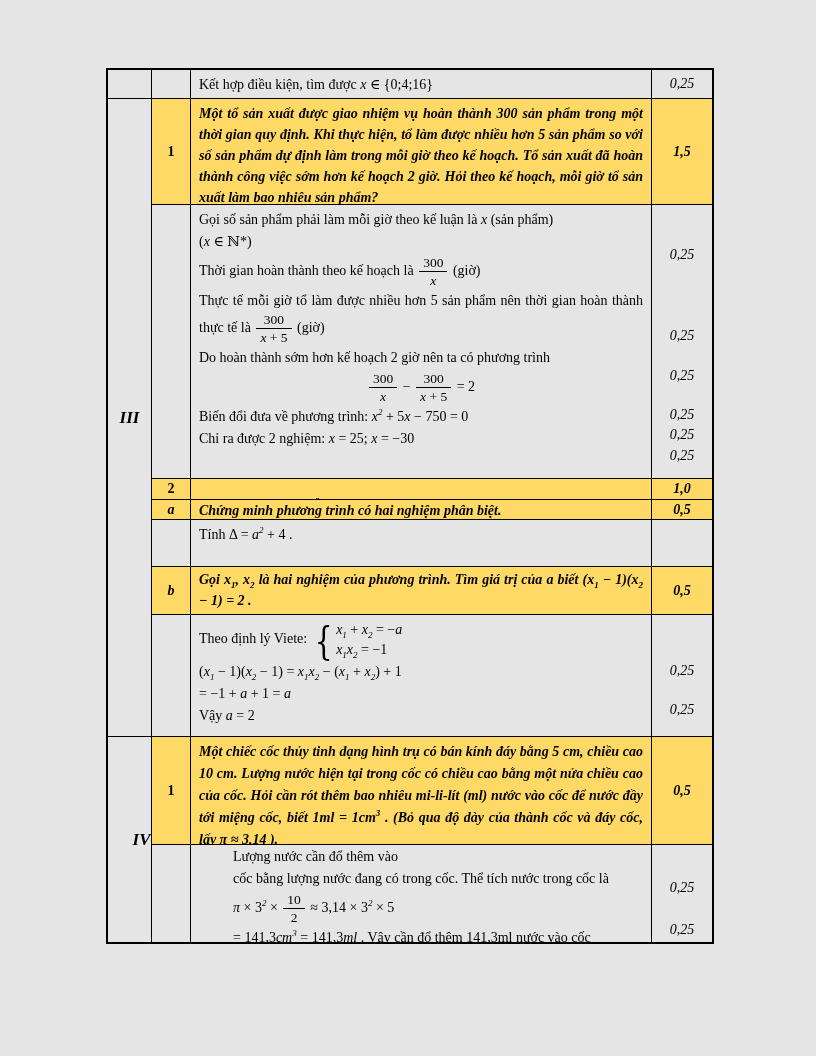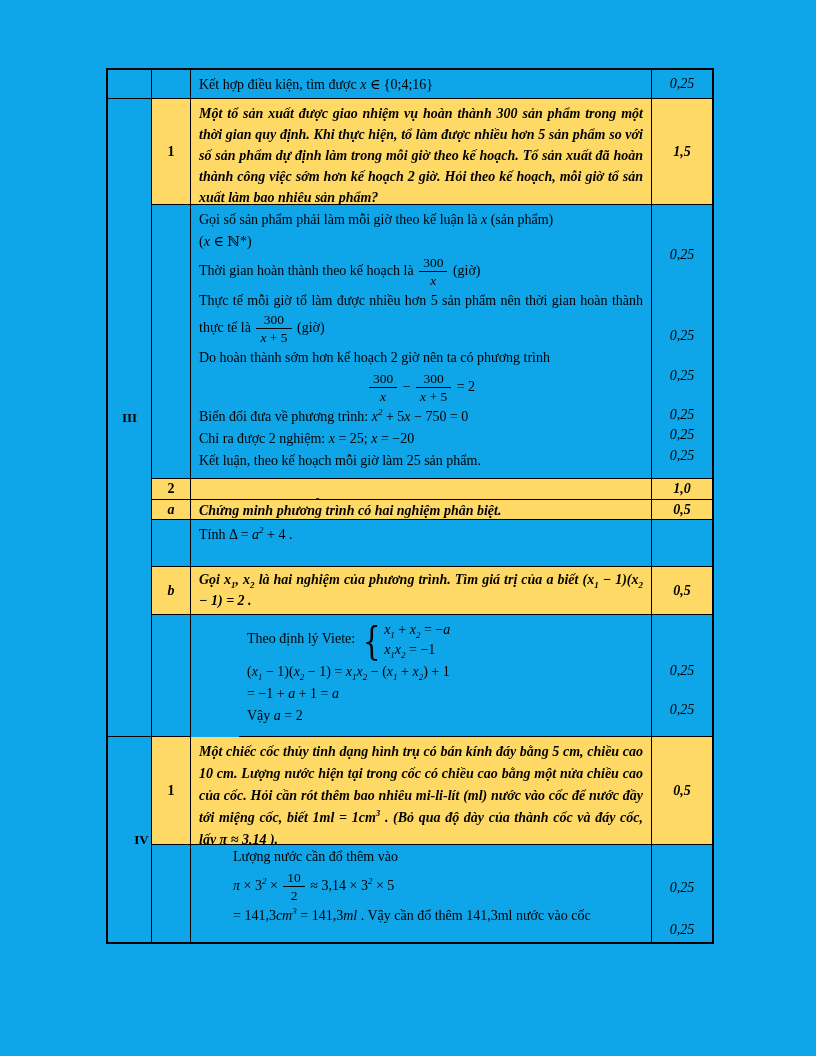--- a/index.html
+++ b/index.html
@@ -3,21 +3,21 @@
 <meta charset="utf-8">
 <style>
   html,body{margin:0;padding:0;}
   body{
     width:816px;height:1056px;background:#ffffff;
     font-family:"Liberation Serif","DejaVu Serif",serif;
     color:#000;
     position:relative;
     -webkit-font-smoothing:antialiased;
   }
-  .page{position:absolute;inset:0;background:#0ea5e9;}
+  .page{position:absolute;inset:0;background:#e5e5e5;}
   .rubric{
     position:absolute;left:106px;top:68px;
     width:604px;
     display:grid;
     grid-template-columns:44px 39px 461px 60px;
     grid-template-rows:29px 106px 274px 21px 20px 47px 48px 122px 108px 97px;
     border:2px solid #000;
     box-sizing:content-box;
     font-size:14px;
   }
@@ -25,21 +25,21 @@
     border-right:1px solid #000;
     border-bottom:1px solid #000;
     box-sizing:border-box;
     overflow:hidden;
   }
   .last-col{border-right:none;}
   .bottom{border-bottom:none;}
   .yellow{background:#FFD966;}
   .sec{
     display:flex;align-items:center;justify-content:center;
-    font-weight:bold;font-size:13px;
+    font-weight:bold;font-size:17px;font-style:italic;
   }
   .numcell{
     display:flex;align-items:center;justify-content:center;
     font-weight:bold;
   }
   .numcell.letter{font-style:italic;}
   .body{
     padding:3px 8px 2px 8px;
     line-height:20px;
   }
@@ -102,22 +102,21 @@
 
     <div class="cell numcell" style="grid-column:2;grid-row:3;"></div>
     <div class="cell body" style="grid-column:3;grid-row:3;">
         <div class="line a-j"><span>Gọi số sản phẩm phải làm mỗi giờ theo kế luận là </span><span class="mi">x</span><span> (sản phẩm)</span></div>
         <div class="line a-l"><span>(</span><span class="mi">x</span><span> ∈ ℕ*)</span></div>
         <div class="line a-l"><span>Thời gian hoàn thành theo kế hoạch là </span><span class="frac"><span class="fn"><span>300</span></span><span class="fd"><span class="mi">x</span></span></span><span> (giờ)</span></div>
         <div class="line a-j"><span>Thực tế mỗi giờ tổ làm được nhiều hơn 5 sản phẩm nên thời gian hoàn thành thực tế là </span><span class="frac"><span class="fn"><span>300</span></span><span class="fd"><span class="mi">x</span><span> + 5</span></span></span><span> (giờ)</span></div>
         <div class="line a-l"><span>Do hoàn thành sớm hơn kế hoạch 2 giờ nên ta có phương trình</span></div>
         <div class="line a-c"><span class="frac"><span class="fn"><span>300</span></span><span class="fd"><span class="mi">x</span></span></span><span> − </span><span class="frac"><span class="fn"><span>300</span></span><span class="fd"><span class="mi">x</span><span> + 5</span></span></span><span> = 2</span></div>
         <div class="line a-l"><span>Biến đổi đưa về phương trình:  </span><span class="mi">x</span><sup class="mi">2</sup><span> + 5</span><span class="mi">x</span><span> − 750 = 0</span></div>
-        <div class="line a-l"><span>Chỉ ra được 2 nghiệm:  </span><span class="mi">x</span><span> = 25; </span><span class="mi">x</span><span> = −20</span></div>
-        <div class="line a-l"><span>Kết luận, theo kế hoạch mỗi giờ làm 25 sản phẩm.</span></div>
+        <div class="line a-l"><span>Chỉ ra được 2 nghiệm:  </span><span class="mi">x</span><span> = 25; </span><span class="mi">x</span><span> = −30</span></div>
       </div>
     <div class="cell ptscell last-col" style="grid-column:4;grid-row:3;">
         <span class="pt" style="top: 41px;">0,25</span>
         <span class="pt" style="top: 122px;">0,25</span>
         <span class="pt" style="top: 162px;">0,25</span>
         <span class="pt" style="top: 201px;">0,25</span>
         <span class="pt" style="top: 221px;">0,25</span>
         <span class="pt" style="top: 242px;">0,25</span>
       </div>
 
@@ -139,21 +138,21 @@
       </div>
     <div class="cell ptscell last-col" style="grid-column:4;grid-row:6;"></div>
 
     <div class="cell numcell letter yellow" style="grid-column:2;grid-row:7;">b</div>
     <div class="cell body prob yellow" style="grid-column:3;grid-row:7;padding-top:2px;">
         <div class="line a-j"><span>Gọi  </span><span class="mi">x</span><sub class="mi">1</sub><span>, </span><span class="mi">x</span><sub class="mi">2</sub><span>  là hai nghiệm của phương trình. Tìm giá trị của a biết (</span><span class="mi">x</span><sub class="mi">1</sub><span> − 1)(</span><span class="mi">x</span><sub class="mi">2</sub><span> − 1) = 2 .</span></div>
       </div>
     <div class="cell ptscell center1 bold yellow last-col" style="grid-column:4;grid-row:7;">0,5</div>
 
     <div class="cell numcell" style="grid-column:2;grid-row:8;"></div>
-    <div class="cell body" style="grid-column:3;grid-row:8;margin-left:48px;">
+    <div class="cell body" style="grid-column:3;grid-row:8;">
         <div class="line a-l"><span>Theo định lý Viete: </span><span class="sys">
             <span class="brace">{</span>
             <span class="stack">
               <span class="srow"><span class="mi">x</span><sub class="mi">1</sub><span> + </span><span class="mi">x</span><sub class="mi">2</sub><span> = −</span><span class="mi">a</span></span>
               <span class="srow"><span class="mi">x</span><sub class="mi">1</sub><span class="mi">x</span><sub class="mi">2</sub><span> = −1</span></span>
             </span>
           </span></div>
         <div class="line a-l"><span>(</span><span class="mi">x</span><sub class="mi">1</sub><span> − 1)(</span><span class="mi">x</span><sub class="mi">2</sub><span> − 1) = </span><span class="mi">x</span><sub class="mi">1</sub><span class="mi">x</span><sub class="mi">2</sub><span> − (</span><span class="mi">x</span><sub class="mi">1</sub><span> + </span><span class="mi">x</span><sub class="mi">2</sub><span>) + 1</span></div>
         <div class="line a-l"><span>= −1 + </span><span class="mi">a</span><span> + 1 = </span><span class="mi">a</span></div>
         <div class="line a-l"><span>Vậy  </span><span class="mi">a</span><span> = 2</span></div>
@@ -167,20 +166,21 @@
 
     <div class="cell numcell yellow" style="grid-column:2;grid-row:9;">1</div>
     <div class="cell body prob yellow" style="grid-column:3;grid-row:9;line-height:22px;">
         <div class="line a-j"><span>Một chiếc cốc thủy tinh dạng hình trụ có bán kính đáy bằng 5 cm, chiều cao 10 cm. Lượng nước hiện tại trong cốc có chiều cao bằng một nửa chiều cao của cốc. Hỏi cần rót thêm bao nhiêu mi-li-lít (ml) nước vào cốc để nước đầy tới miệng cốc, biết 1</span><span class="mi">ml</span><span> = 1</span><span class="mi">cm</span><sup class="mi">3</sup><span> . (Bỏ qua độ dày của thành cốc và đáy cốc, lấy  </span><span class="mi">π</span><span> ≈ 3,14 ).</span></div>
       </div>
     <div class="cell ptscell center1 bold yellow last-col" style="grid-column:4;grid-row:9;">0,5</div>
 
     <div class="cell numcell bottom" style="grid-column:2;grid-row:10;"></div>
     <div class="cell body bottom" style="grid-column:3;grid-row:10;padding-top:0;margin-left:34px;">
         <div class="line a-l"><span>Lượng nước cần đổ thêm vào</span></div>
+        <div class="line a-l"><span>cốc bằng lượng nước đang có trong cốc. Thể tích nước trong cốc là</span></div>
         <div class="line a-l"><span class="mi">π</span><span> × 3</span><sup class="mi">2</sup><span> × </span><span class="frac"><span class="fn"><span>10</span></span><span class="fd"><span>2</span></span></span><span> ≈ 3,14 × 3</span><sup class="mi">2</sup><span> × 5</span></div>
         <div class="line a-l"><span>= 141,3</span><span class="mi">cm</span><sup class="mi">3</sup><span> = 141,3</span><span class="mi">ml</span><span> . Vậy cần đổ thêm 141,3ml nước vào cốc</span></div>
       </div>
     <div class="cell ptscell last-col bottom" style="grid-column:4;grid-row:10;">
         <span class="pt" style="top: 34px;">0,25</span>
         <span class="pt" style="top: 76px;">0,25</span>
       </div>
 
   </div>
 </div>

